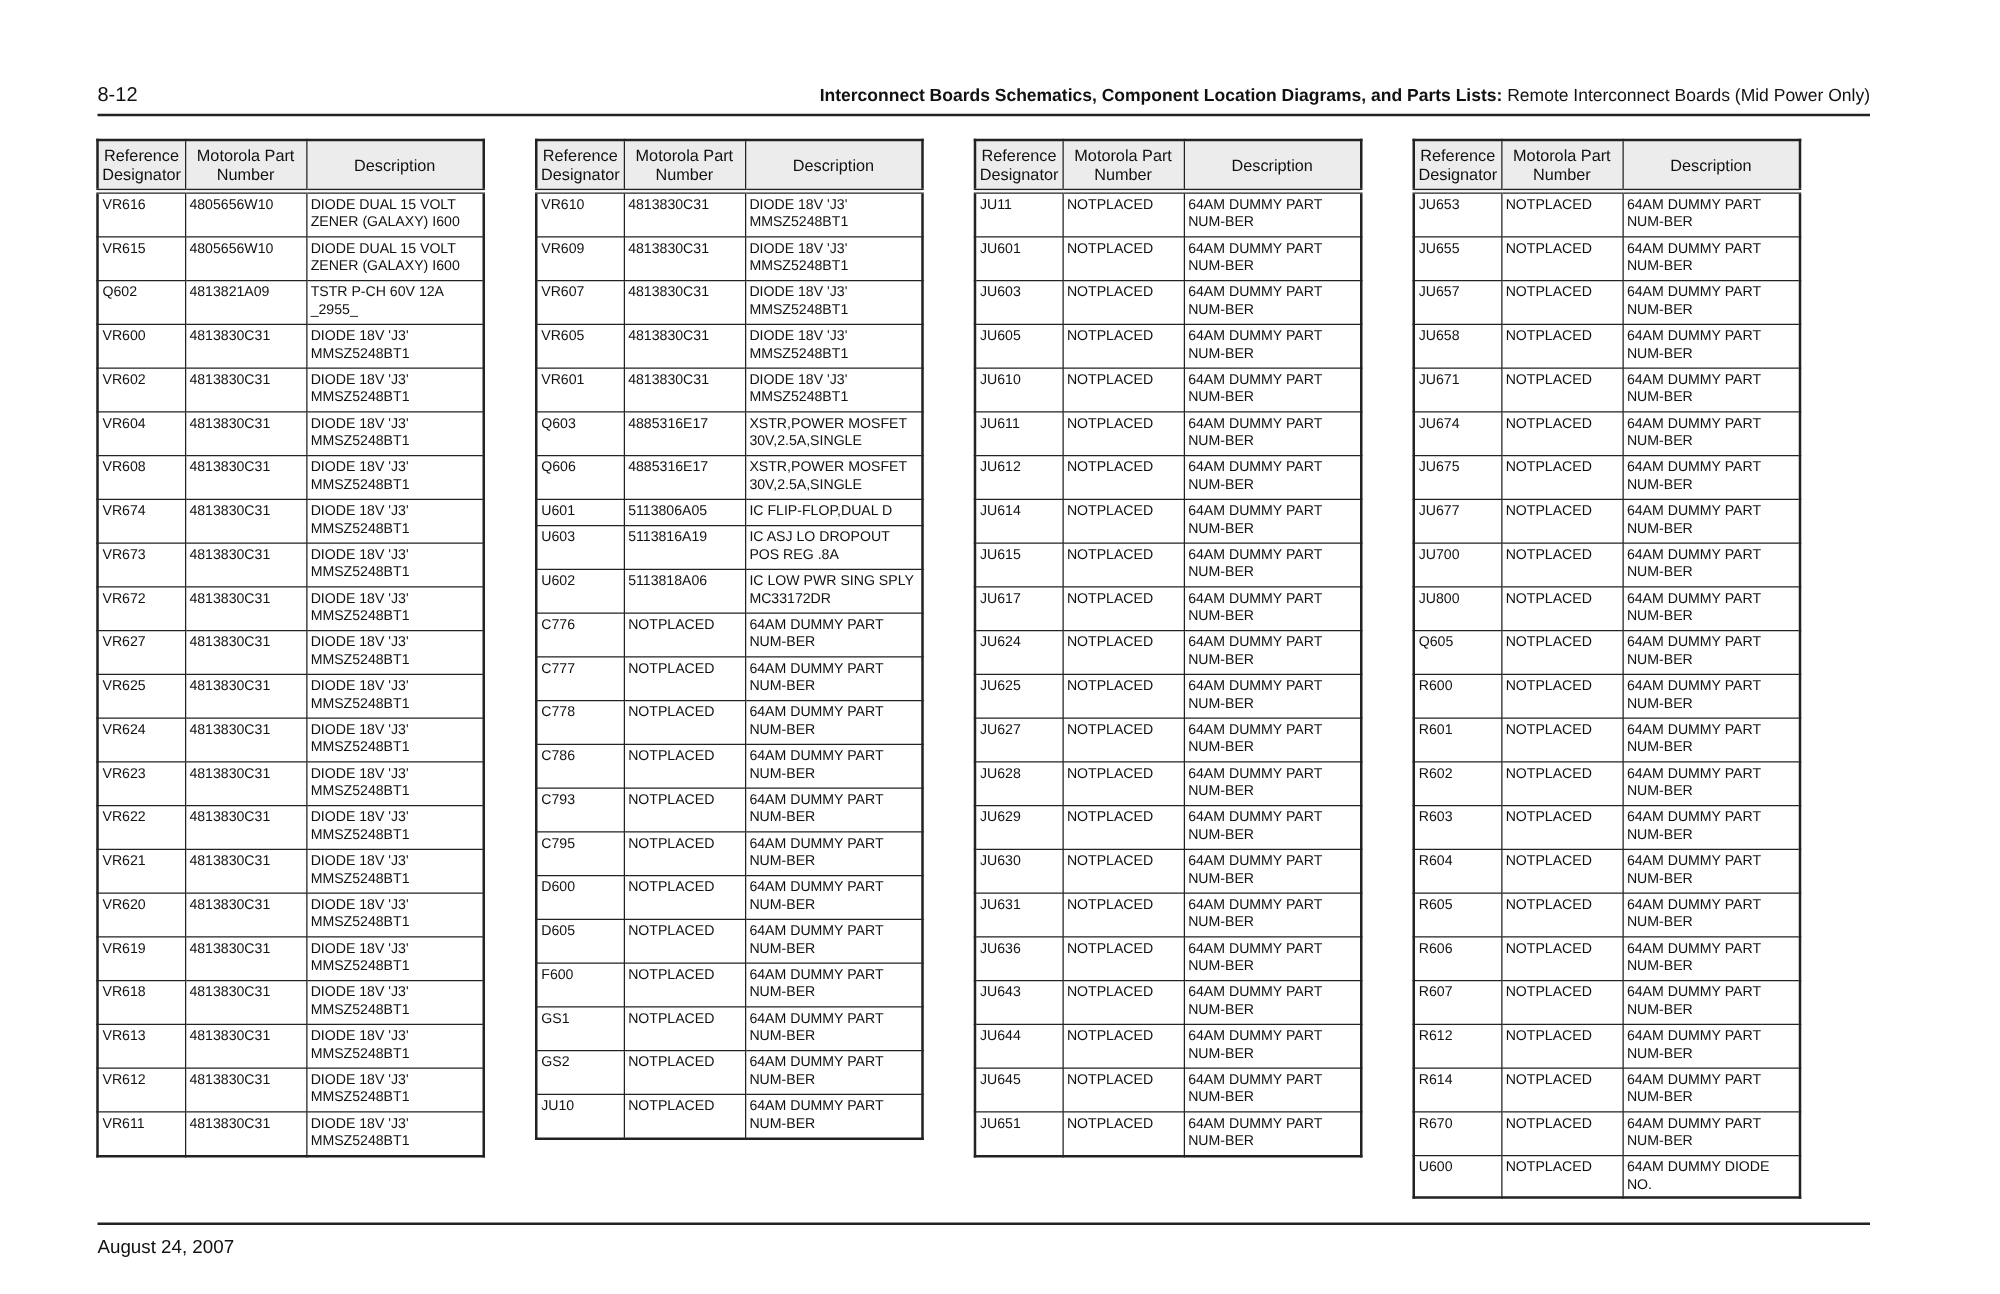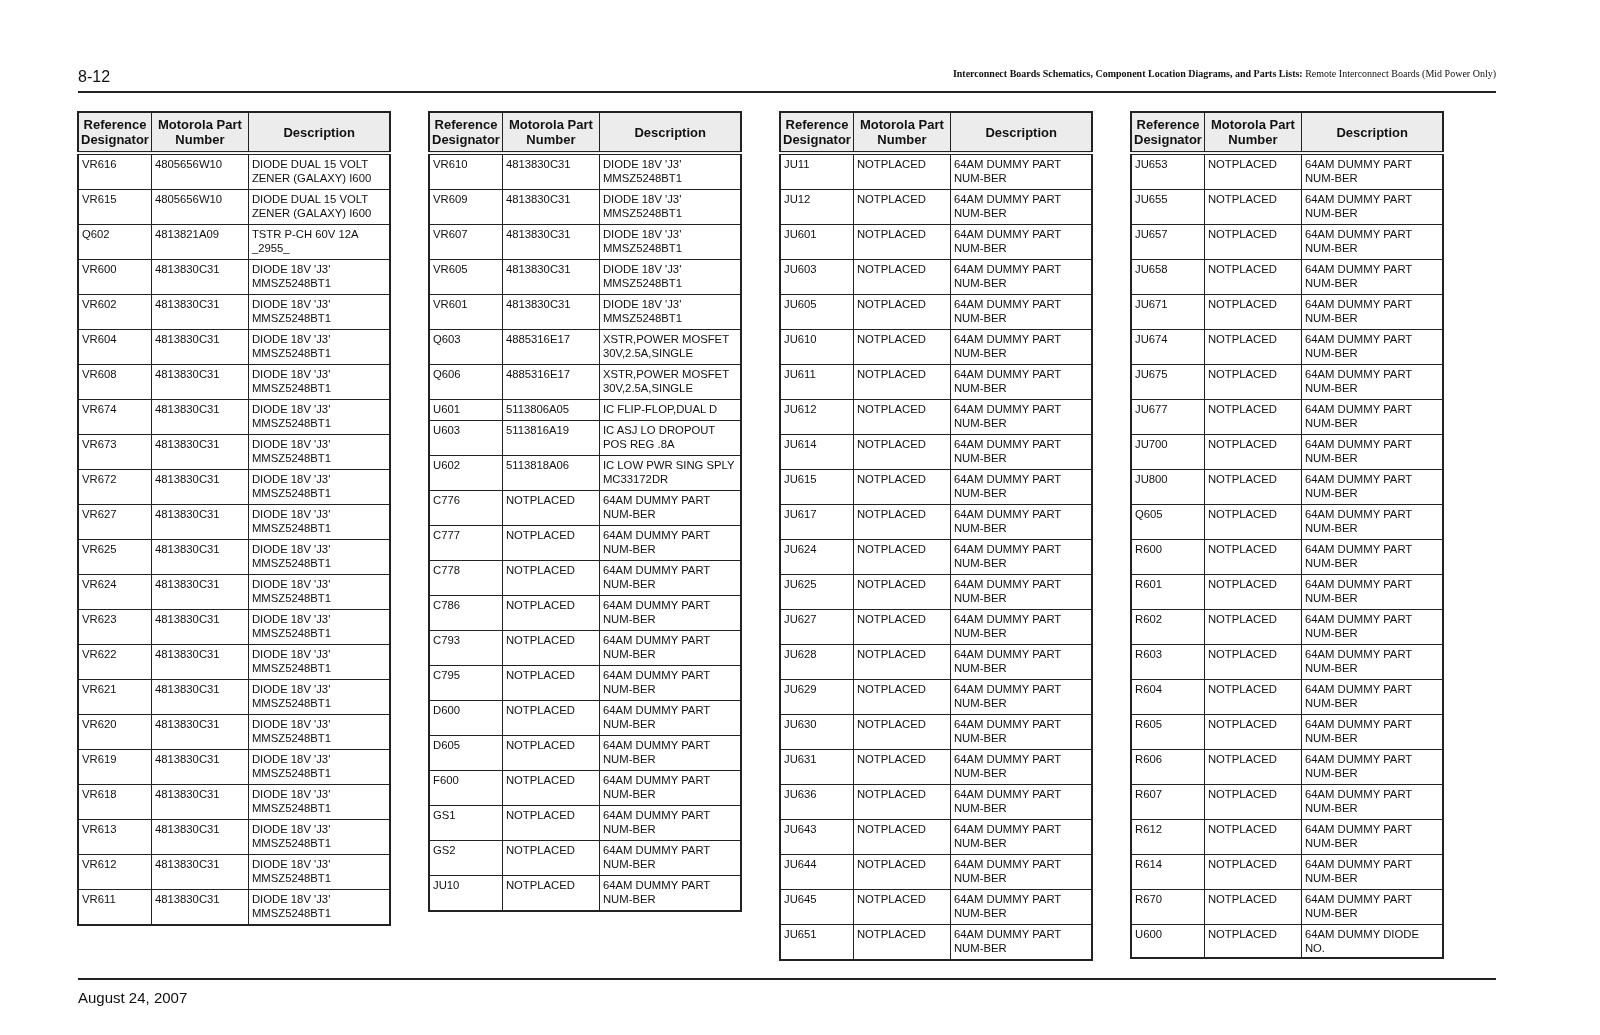--- a/index.html
+++ b/index.html
@@ -1,29 +1,29 @@
 <!DOCTYPE html>
 <html><head>
 <meta charset="utf-8">
 <style>
   html, body { margin: 0; padding: 0; background: #ffffff; }
   body { width: 1600px; height: 1035px; position: relative; overflow: hidden;
          font-family: "Liberation Sans", sans-serif; color: #111; }
   .page-header { position: absolute; left: 78px; top: 68px; width: 1418px; height: 24px; }
   .page-num { position: absolute; left: 0; top: 0; font-size: 16px; }
-  .page-title { position: absolute; right: 0; top: 0; font-size: 10px; white-space: nowrap; font-family: Liberation Serif, serif; }
+  .page-title { position: absolute; right: 0; top: 0; font-size: 14px; white-space: nowrap; }
   .page-title b { font-weight: bold; }
   .rule-top { position: absolute; left: 78px; top: 91px; width: 1418px; height: 0; border-top: 2px solid #222; }
   .rule-bottom { position: absolute; left: 78px; top: 978px; width: 1418px; height: 0; border-top: 2px solid #222; }
   .footer-date { position: absolute; left: 78px; top: 989px; font-size: 15px; }
   .footer-doc { position: absolute; right: 104px; top: 1042px; font-size: 12.5px; }
 
   .tbl-wrap { position: absolute; top: 111px; }
   table.parts { border-collapse: collapse; border: 2px solid #222; table-layout: fixed; }
-  table.parts th { background: #ececec; font-weight: bold; font-size: 13px; line-height: 15px;
+  table.parts th { background: #ececec; font-weight: normal; font-size: 13px; line-height: 15px;
                    text-align: center; border: 1px solid #222; border-bottom: 4px double #222;
                    height: 36px; padding: 1px 2px; margin-top: 48px; }
   table.parts td { font-size: 11.3px; line-height: 14px; vertical-align: top; border: 1px solid #222;
                    padding: 2px 3px 2px 3px; height: 30px; }
   table.parts td.desc { padding-right: 2px; }
   table.parts tr.short td { height: 16px; }
   .c1 { width: 70px; } .c2 { width: 97px; } .c3 { width: 142px; }
 </style>
 </head>
 <body>
@@ -304,25 +304,20 @@
           <th>Description</th>
         </tr>
       </thead>
       <tbody>
         <tr>
           <td>JU11</td>
           <td>NOTPLACED</td>
           <td class="desc">64AM DUMMY PART NUM-BER</td>
         </tr>
         <tr>
-          <td>JU12</td>
-          <td>NOTPLACED</td>
-          <td class="desc">64AM DUMMY PART NUM-BER</td>
-        </tr>
-        <tr>
           <td>JU601</td>
           <td>NOTPLACED</td>
           <td class="desc">64AM DUMMY PART NUM-BER</td>
         </tr>
         <tr>
           <td>JU603</td>
           <td>NOTPLACED</td>
           <td class="desc">64AM DUMMY PART NUM-BER</td>
         </tr>
         <tr>

